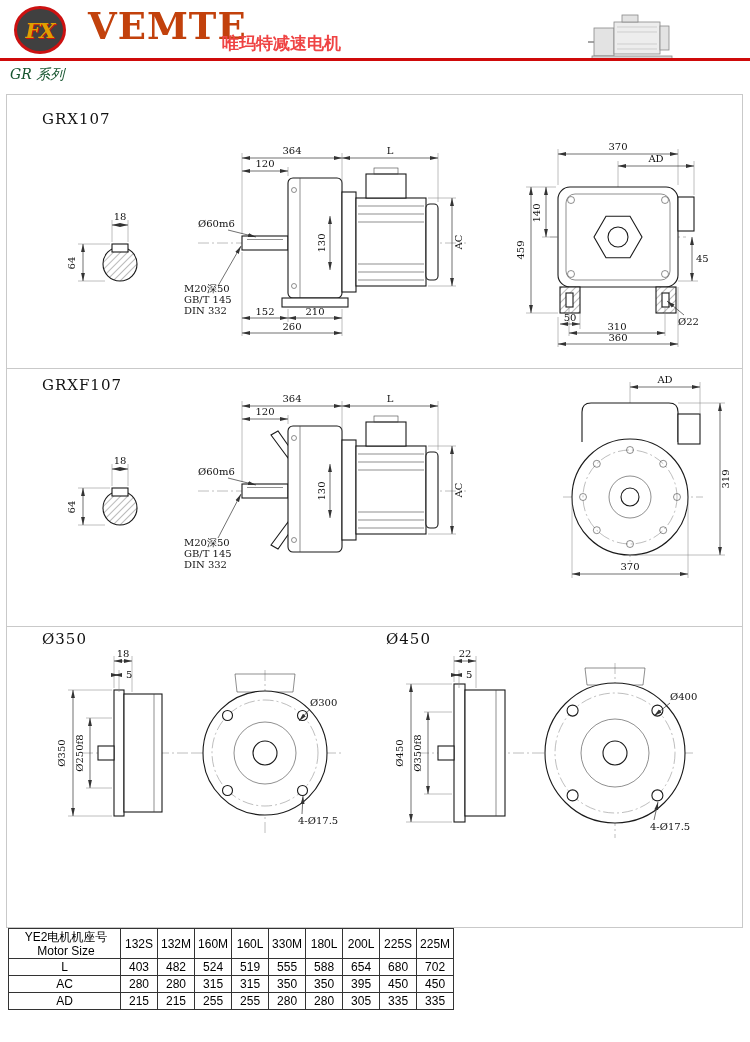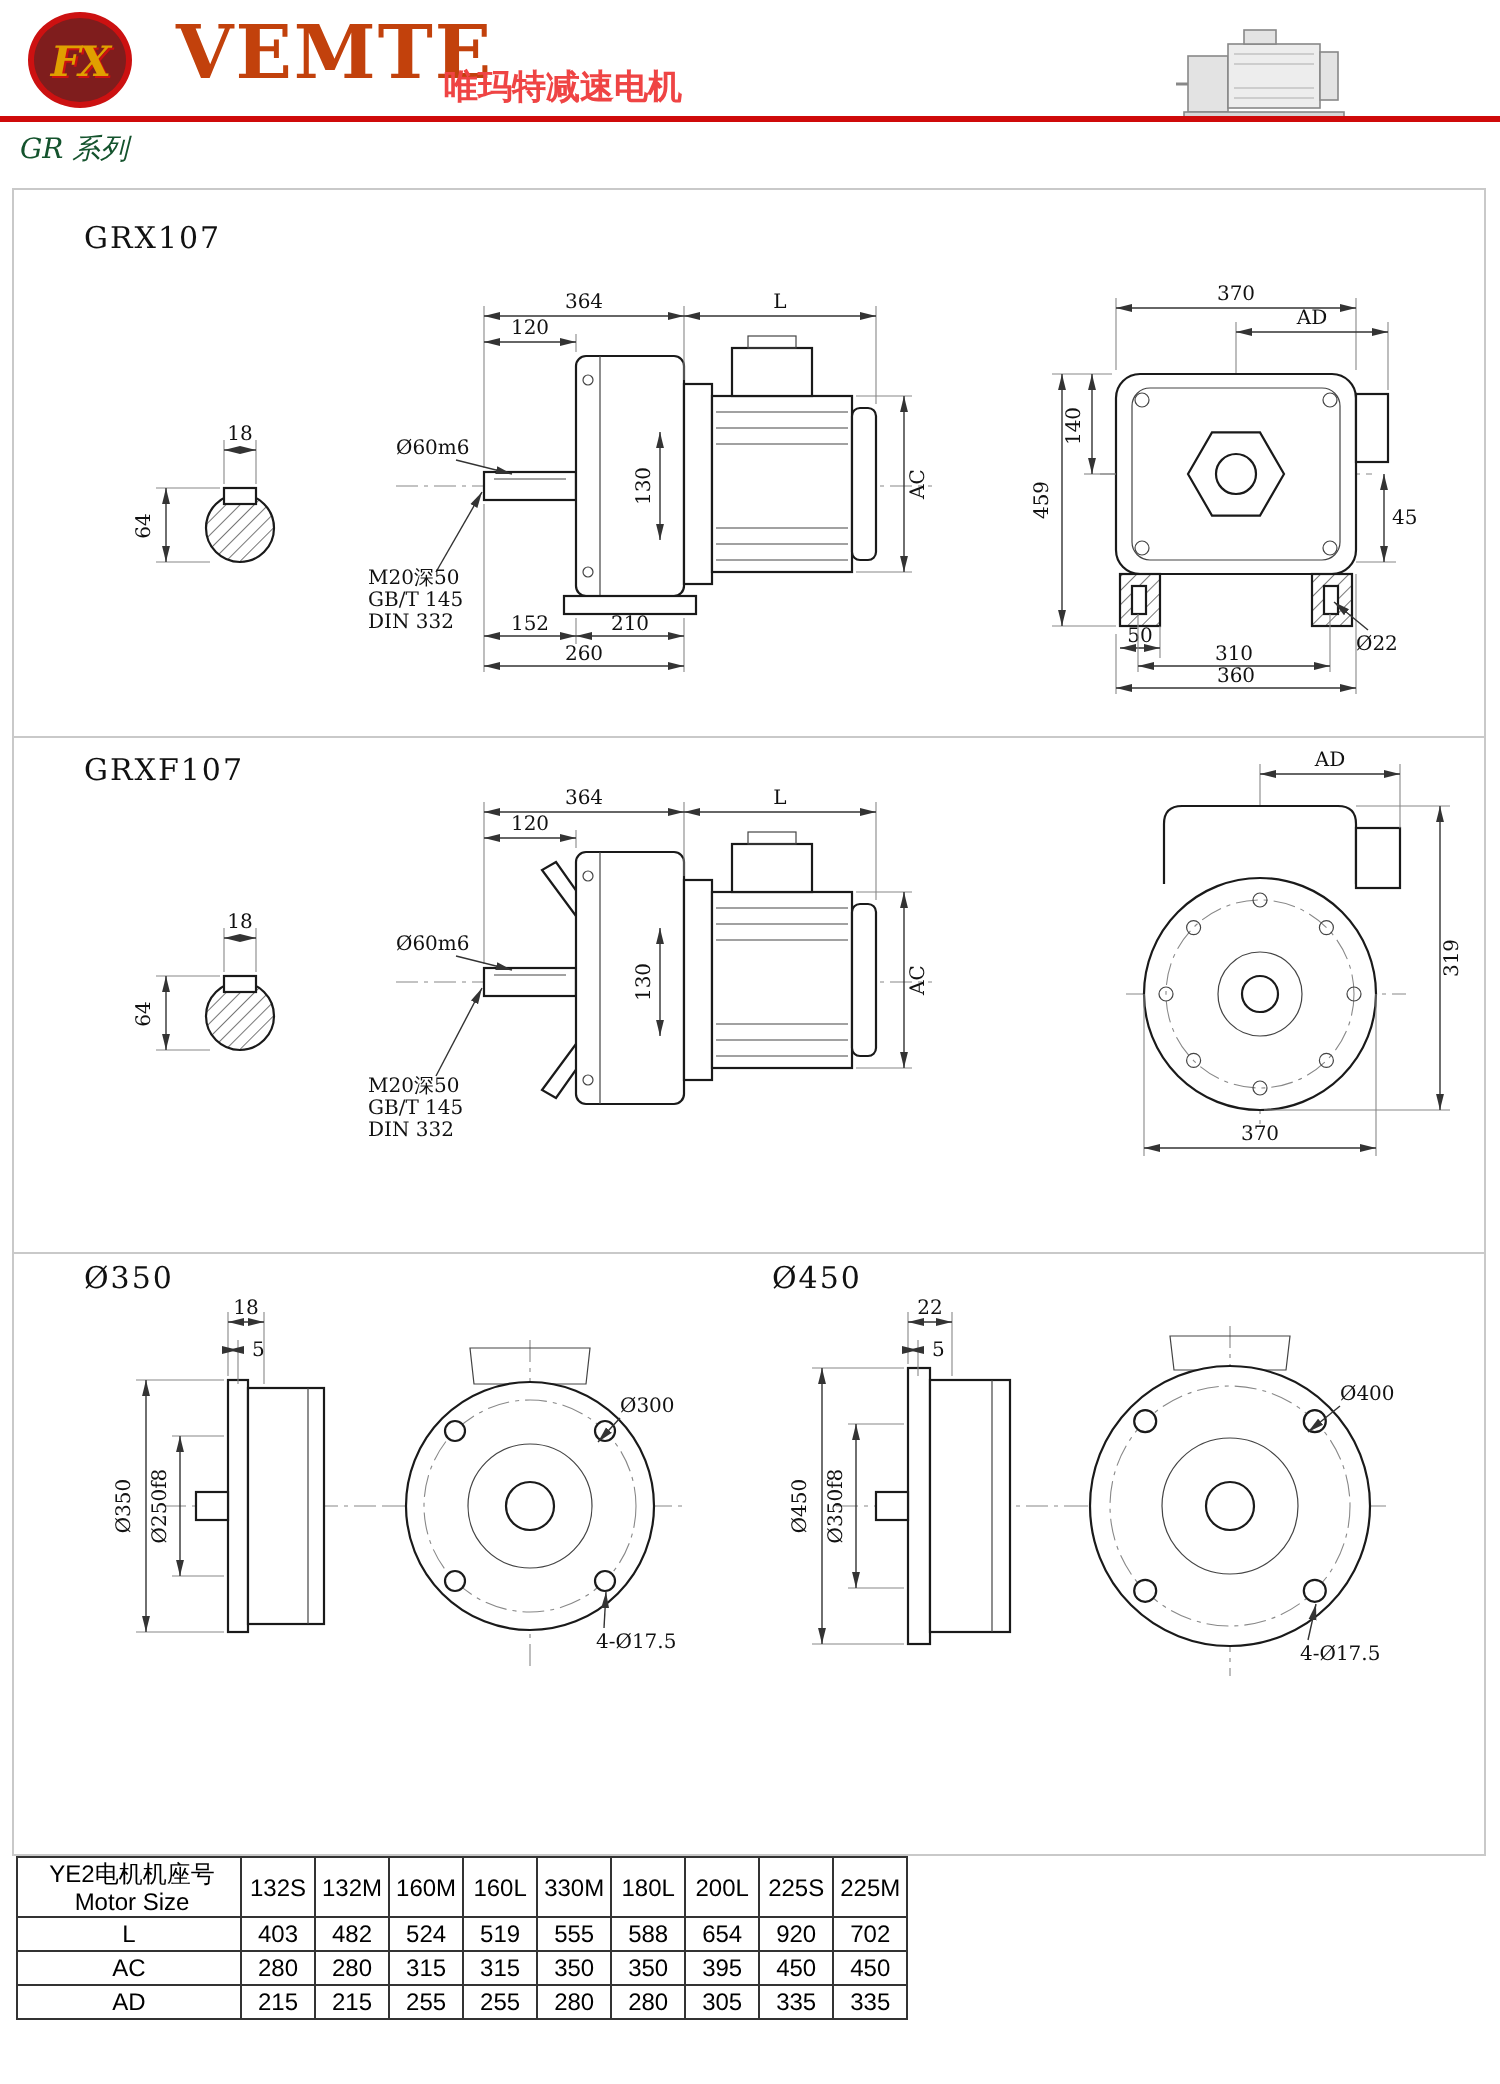--- a/index.html
+++ b/index.html
@@ -2,21 +2,21 @@
 <html><head>
 <meta charset="utf-8">
 <style>
   * { margin:0; padding:0; box-sizing:border-box; }
   html,body { background:#fff; }
   body { width:750px; height:1042px; font-family:"Liberation Sans", sans-serif; }
   .page { position:relative; width:750px; height:1042px; background:#fff; overflow:hidden; }
 
   
   .logo { position:absolute; left:14px; top:6px; width:52px; height:48px; border:3px solid #cc1111;
-          border-radius:50%; display:flex; align-items:center; justify-content:center; background:#7f1d1d; }
+          border-radius:50%; display:flex; align-items:center; justify-content:center; background:#404040; }
   .logo-mono { font-family:"DejaVu Serif", serif; font-style:italic; font-weight:bold; font-size:21px;
                color:#e0a000; text-shadow:1px 1px 0 #cc1111; letter-spacing:-1px; }
   .brand { position:absolute; left:88px; top:4px; font-family:"DejaVu Serif", serif; font-weight:bold;
            font-size:37px; color:#c2410c; letter-spacing:1px; }
   .tagline { position:absolute; left:222px; top:32px; font-size:17px; font-weight:bold; color:#ef4444; }
   .header-rule { position:absolute; left:0; top:58px; width:750px; height:3px; background:#cf0a0a; }
   .series { position:absolute; left:10px; top:66px; font-family:"DejaVu Serif", serif; font-style:italic;
             font-size:14px; color:#14532d; }
 
   
@@ -395,21 +395,21 @@
     <tbody>
       <tr>
         <th>L</th>
         <td>403</td>
         <td>482</td>
         <td>524</td>
         <td>519</td>
         <td>555</td>
         <td>588</td>
         <td>654</td>
-        <td>920</td>
+        <td>680</td>
         <td>702</td>
       </tr>
       <tr>
         <th>AC</th>
         <td>280</td>
         <td>280</td>
         <td>315</td>
         <td>315</td>
         <td>350</td>
         <td>350</td>

